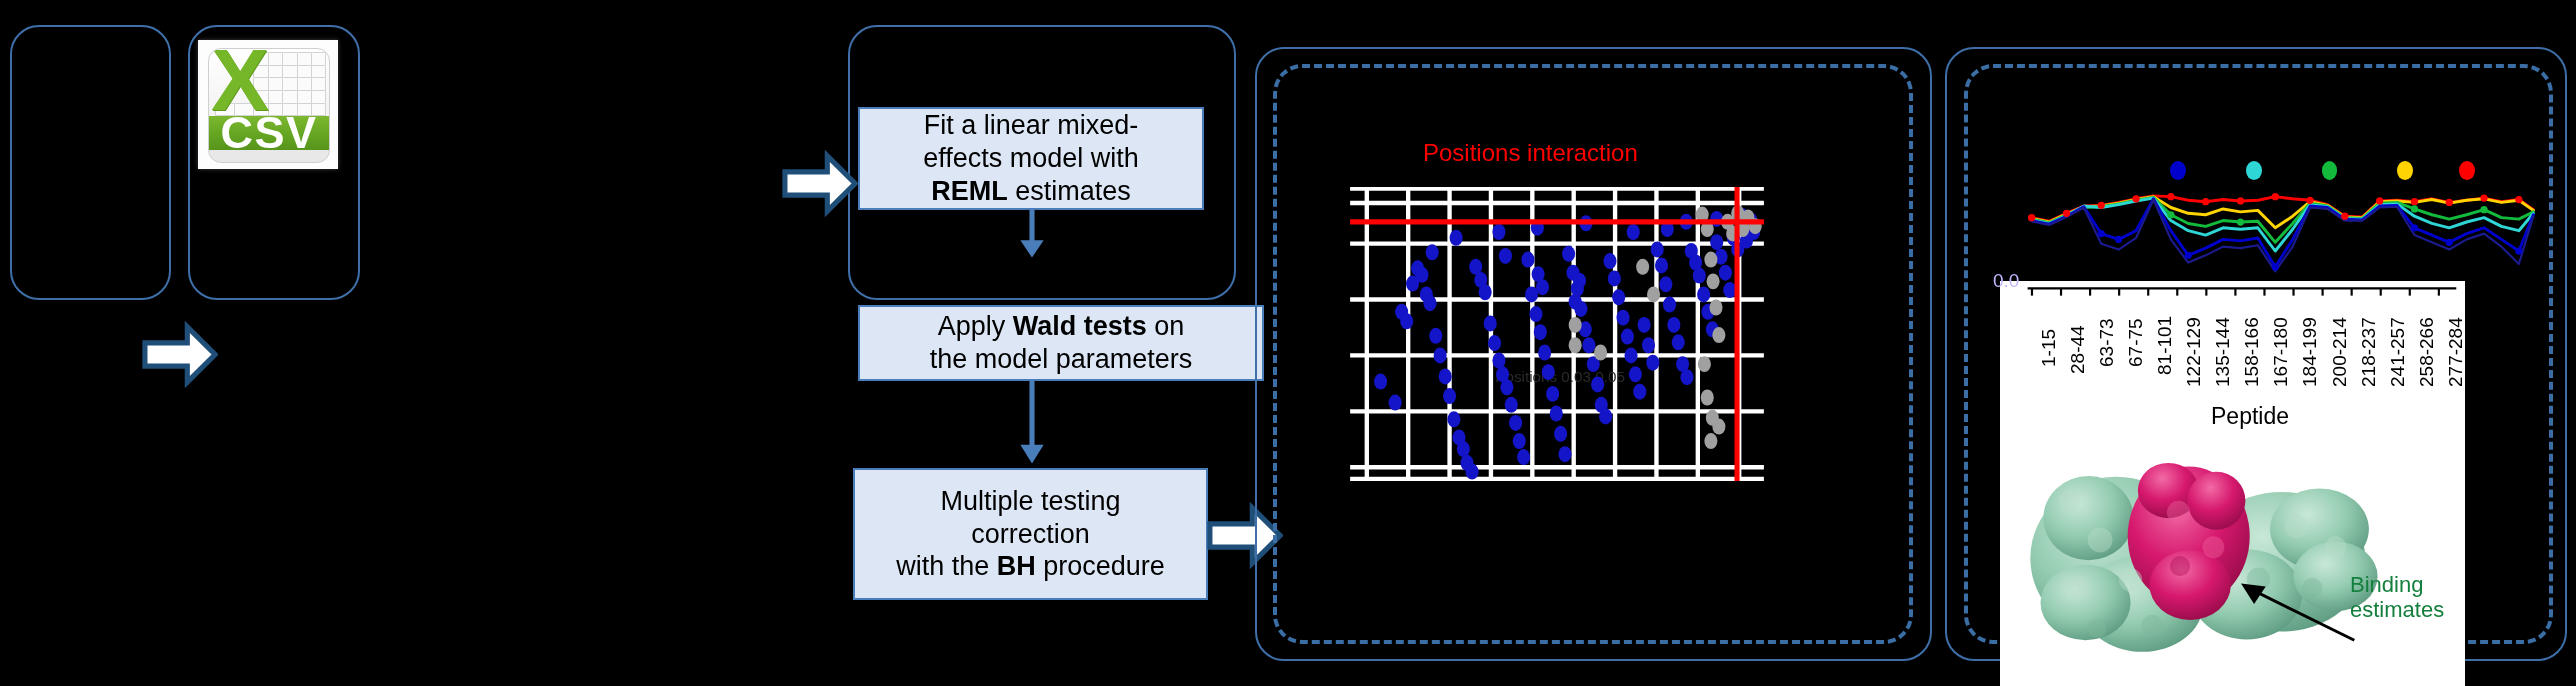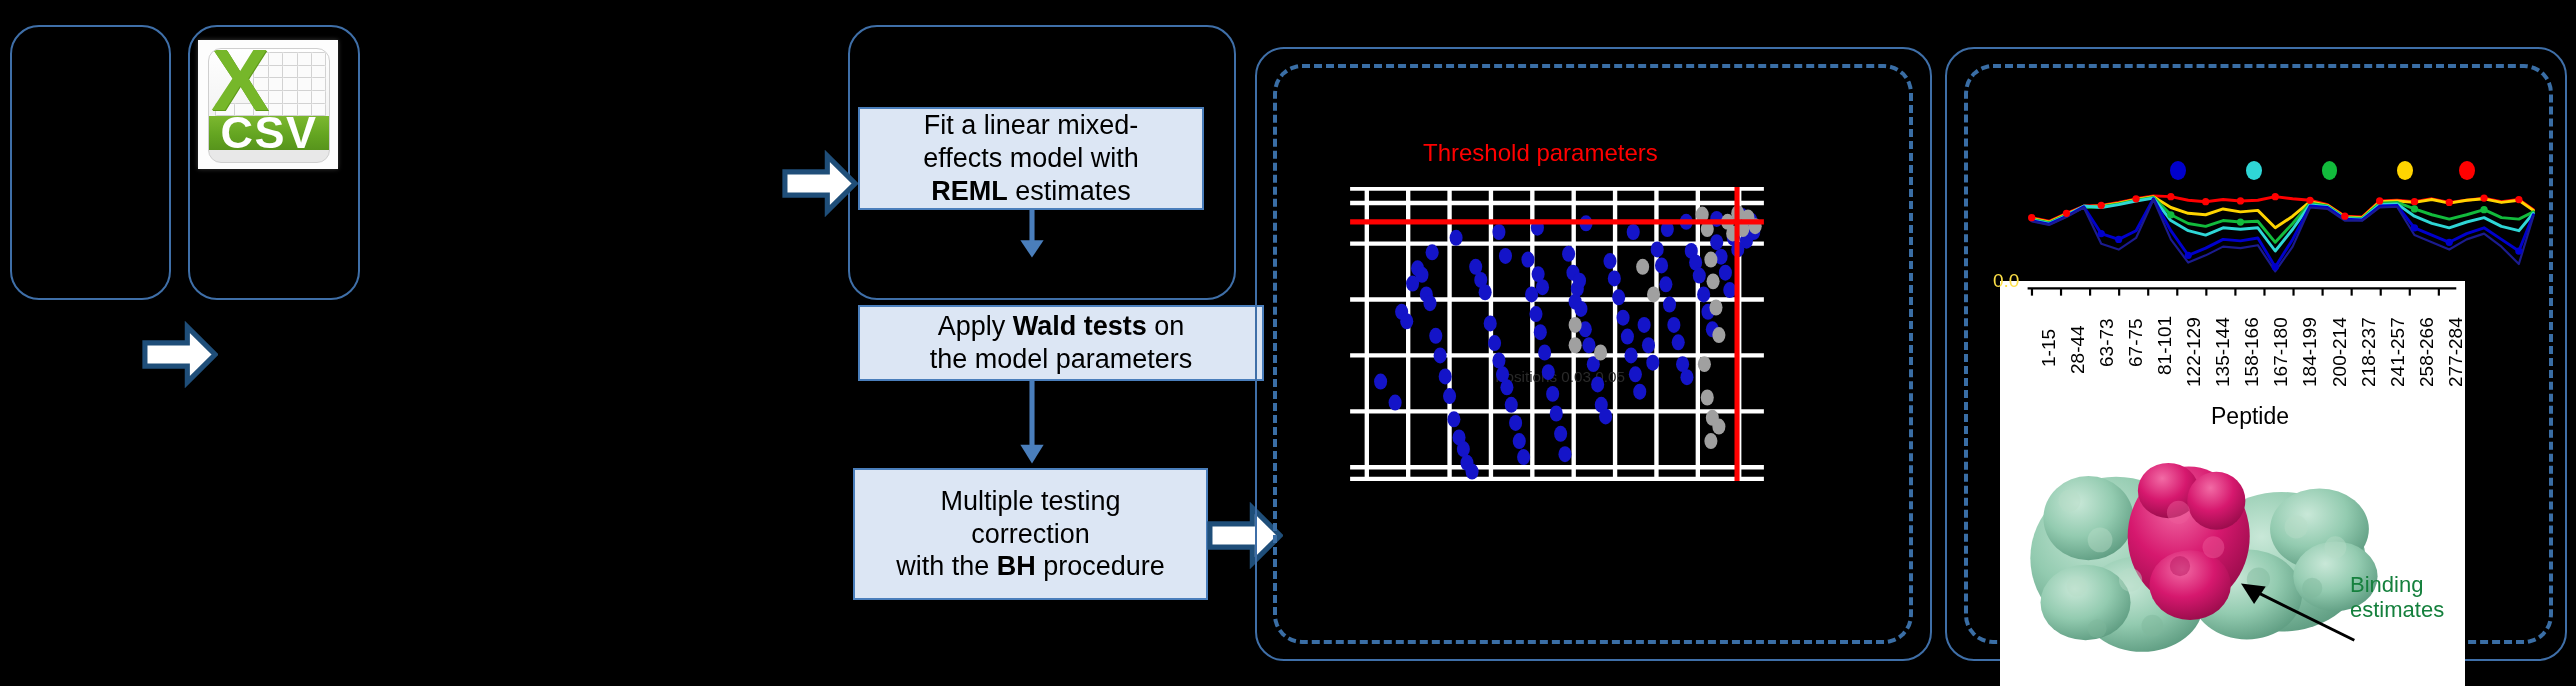--- a/index.html
+++ b/index.html
@@ -167,21 +167,21 @@
   <svg viewBox="0 0 104 92" preserveAspectRatio="none">
     <polygon points="4,30 62,30 62,8 100,46 62,84 62,62 4,62" fill="#ffffff" stroke="#1f4e79" stroke-width="7" stroke-linejoin="miter"></polygon>
   </svg>
 </div>
 
 <div class="panel" style="left:1255px;top:47px;width:677px;height:614px;"></div>
 <div class="panel-dashed" style="left:1273px;top:64px;width:640px;height:580px;"></div>
 
 <div class="scatter-wrap" style="left:1301px;top:98px;width:596px;height:509px;">
 
-  <div class="scatter-title" style="left:122px;top:41px;">Threshold parameters</div>
+  <div class="scatter-title" style="left:122px;top:41px;">Positions interaction</div>
 
   <div class="scatter-vtitle" style="left:440px;top:214px;">Threshold state</div>
 
   <div class="scatter-plot" style="left:49px;top:89px;width:414px;height:294px;">
     <svg width="414" height="294" viewBox="0 0 570 405">
       <rect x="0" y="0" width="570" height="405" fill="#000"></rect>
 
       <g stroke="#ffffff" stroke-width="6">
         <line x1="23" y1="0" x2="23" y2="405"></line>
         <line x1="80" y1="0" x2="80" y2="405"></line>
@@ -490,14 +490,14 @@
       <polygon points="322,210 356,214 340,238" fill="#000"></polygon>
     </svg>
   </div>
 
   <div class="bind-label" style="left:350px;top:291px;">
     <span>Binding</span><br>
     <span>estimates</span>
   </div>
 </div>
 
-<div class="pep-axis-num" style="left:1993px;top:270px;color:#fde047;">0.0</div>
+<div class="pep-axis-num" style="left:1993px;top:270px;color:#c4b5fd;">0.0</div>
 
 
 </body></html>

